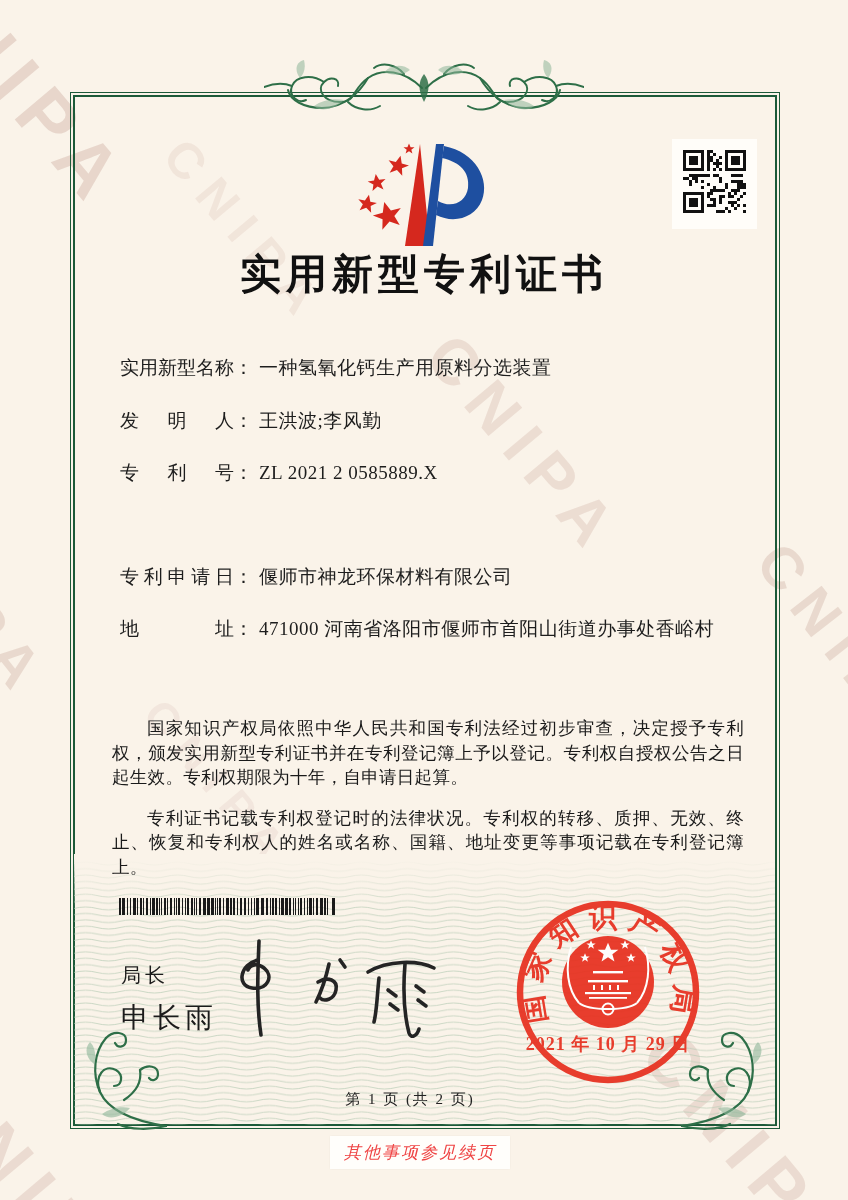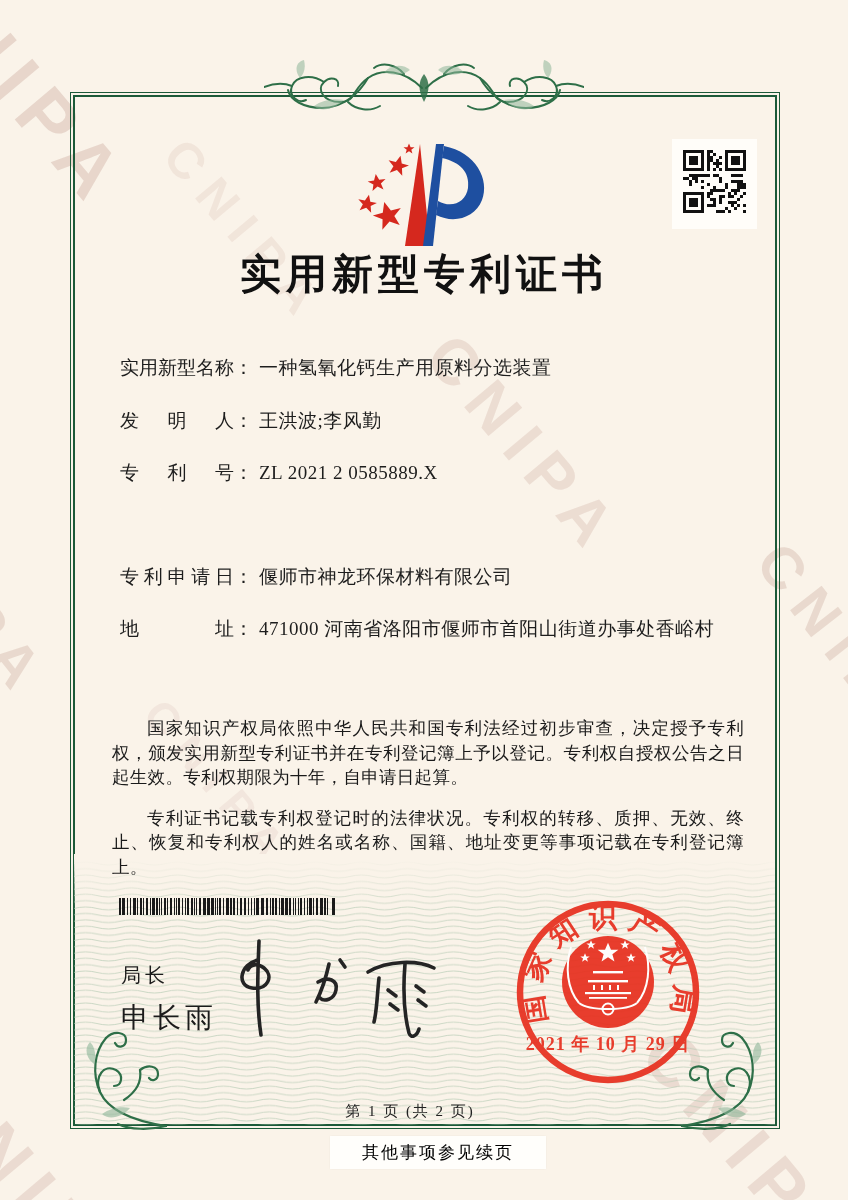--- a/index.html
+++ b/index.html
@@ -39,25 +39,26 @@
   
   .waves{position:absolute;left:74px;top:854px;width:701px;height:271px;pointer-events:none;}
   .waves-fade{position:absolute;left:74px;top:854px;width:701px;height:56px;
     background:linear-gradient(to bottom,#faf3e9 8%,rgba(250,243,233,0));pointer-events:none;}
   .barcode{position:absolute;left:119px;top:898px;width:216px;height:17px;}
   .director{position:absolute;left:121px;top:962px;font-size:20px;letter-spacing:4px;color:#1b1b1b;}
   .director-name{position:absolute;left:121px;top:999px;font-size:28px;letter-spacing:4px;color:#1b1b1b;}
   .signature{position:absolute;left:228px;top:938px;}
   .seal{position:absolute;left:513px;top:897px;width:190px;height:190px;opacity:0.93;}
   .page-info{position:absolute;left:70px;top:1090px;width:680px;text-align:center;
-    font-size:15px;letter-spacing:2px;color:#222;margin-top:12px;}
+    font-size:15px;letter-spacing:2px;color:#222;}
   .cont-box{
     position:absolute;left:330px;top:1136px;background:#fffefb;
-    padding:5px 32px;font-size:17px;letter-spacing:2px;color:#000000;
+    padding:5px 14px;font-size:17px;letter-spacing:2px;color:#ef4444;
     box-shadow:0 0 2px rgba(0,0,0,0.05);
+    font-style:italic;
   }
   
   .orn{position:absolute;pointer-events:none;}
   .qr-box{position:absolute;left:672px;top:139px;width:85px;height:90px;background:#fffdf9;}
   .qr-box svg{position:absolute;left:11px;top:11px;}
   .logo{position:absolute;left:352px;top:140px;}
 </style>
 </head>
 <body>
 

